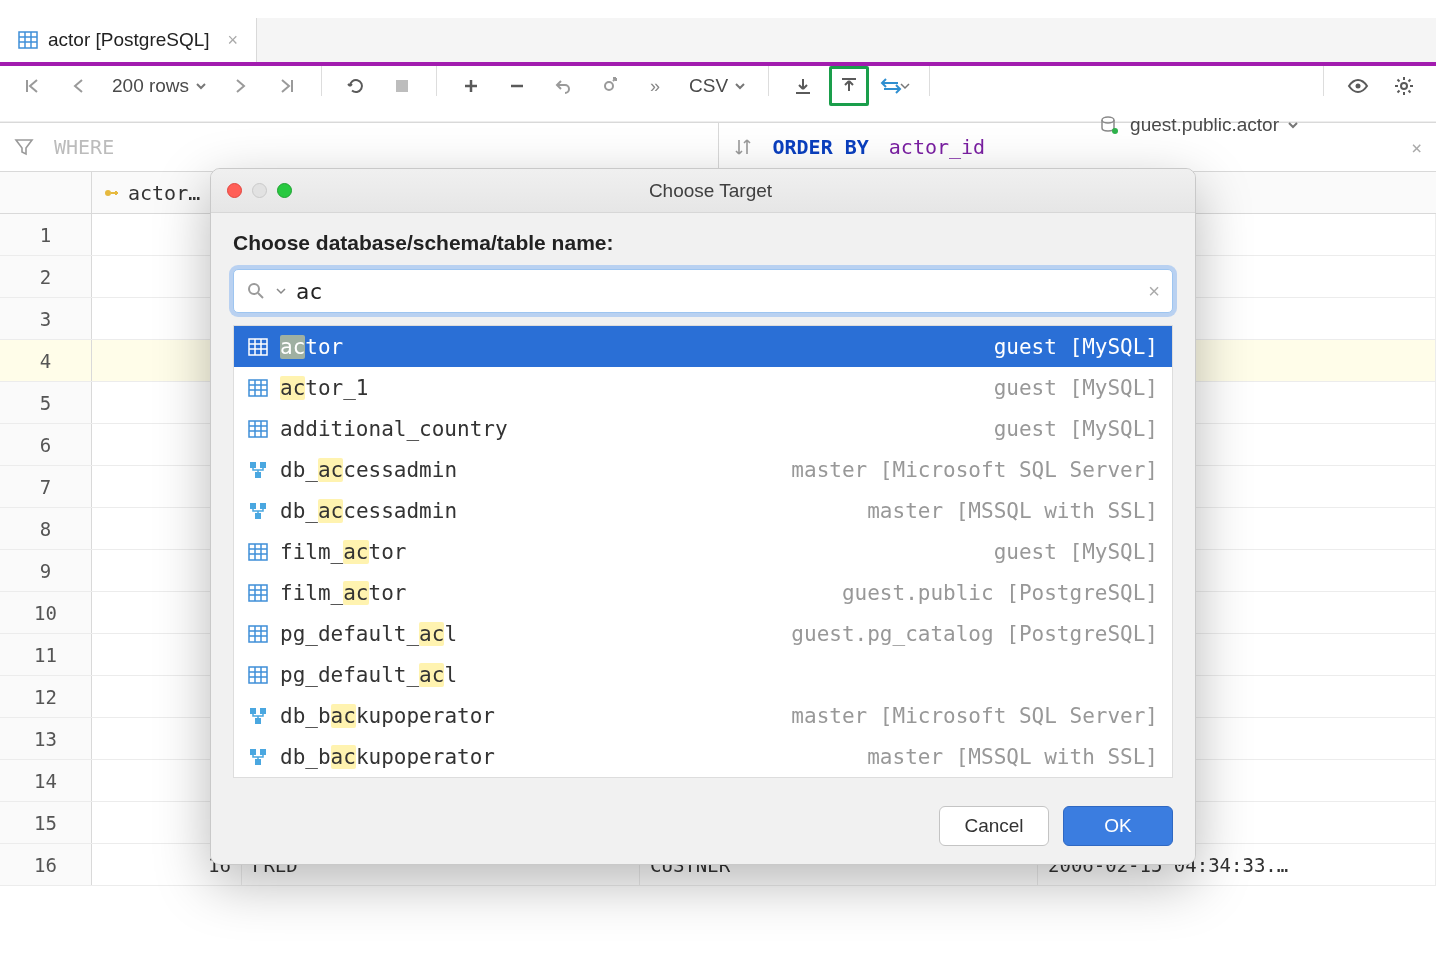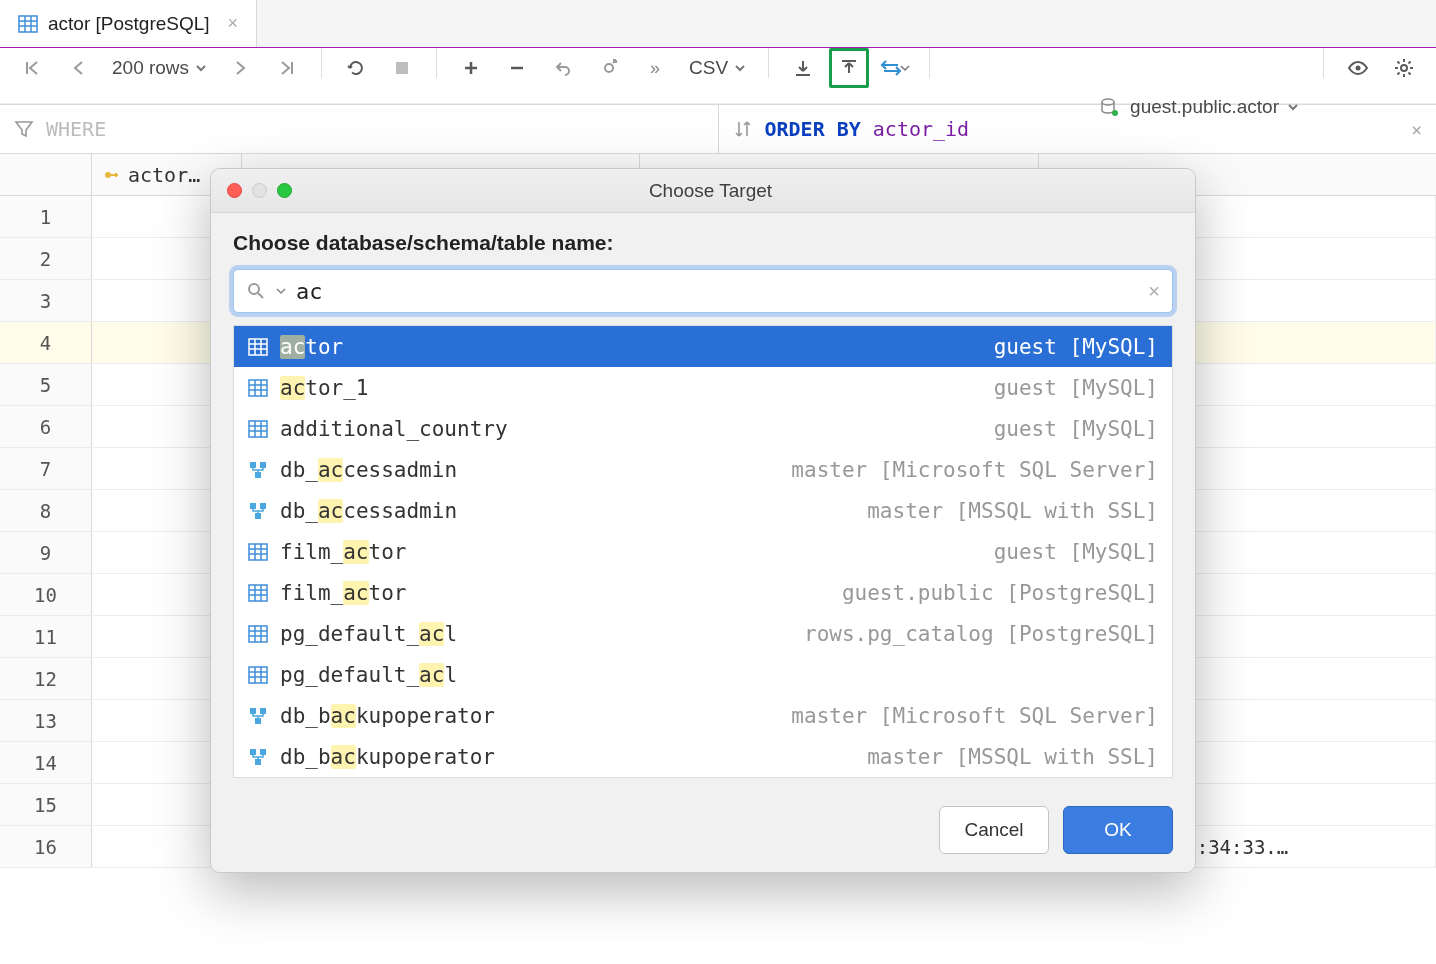--- a/index.html
+++ b/index.html
@@ -9,24 +9,25 @@
     background: #fff;
     color: #222;
     width: 1436px;
     height: 964px;
     overflow: hidden;
     position: relative;
   }
   
   .tab-bar {
     height: 48px;
-    border-bottom: 1px solid #a21caf;
+    border-bottom: 4px solid #a21caf;
     display: flex;
     align-items: stretch;
     background: #f5f5f5;
+    margin-top: 18px;
   }
   .tab {
     display: flex;
     align-items: center;
     gap: 10px;
     padding: 0 18px;
     background: #fff;
     border-right: 1px solid #d9d9d9;
     font-size: 19px;
     color: #222;
@@ -65,21 +66,21 @@
   .filter-row {
     height: 50px;
     display: flex;
     border-bottom: 1px solid #d9d9d9;
     border-top: 1px solid #d9d9d9;
   }
   .filter-half {
     flex: 1;
     display: flex; align-items: center;
     padding: 0 14px;
-    gap: 12px;
+    gap: 20px;
     border-right: 1px solid #d9d9d9;
     font-family: "Menlo","Consolas",monospace;
     font-size: 20px;
   }
   .filter-half:last-child { border-right: none; }
   .filter-half .kw { color: #0a3fbf; font-weight: bold; }
   .filter-half .col { color: #7a1fa2; }
   .filter-half .ph { color: #bcbcbc; }
   .filter-half .clear { margin-left: auto; color: #aaa; cursor: pointer; font-size: 18px;}
   
@@ -191,21 +192,21 @@
   .hl { background:#fff3b0; border-radius:2px;}
   
   .ico-table, .ico-schema { width:20px; height:20px; flex-shrink:0; }
   
   .dlg-buttons {
     display:flex; justify-content:flex-end; gap:14px;
     padding: 18px 22px;
     background:#f1f1f1;
   }
   .btn {
-    min-width:110px; height:48px;
+    min-width:110px; height:40px;
     border-radius:6px;
     font-size:19px;
     display:flex; align-items:center; justify-content:center;
     cursor:pointer;
     border:1px solid #c4c4c4;
     background:#fff;
     color:#333;
   }
   .btn.primary {
     background:#3b7de0; color:#fff; border-color:#2f68c2;
@@ -607,21 +608,21 @@
           <span>
             <svg class="ico-table" width="20" height="20" viewBox="0 0 20 20">
               <rect x="1" y="2" width="18" height="16" fill="none" stroke="#3f8fd8" stroke-width="1.5"></rect>
               <line x1="1" y1="7" x2="19" y2="7" stroke="#3f8fd8" stroke-width="1.5"></line>
               <line x1="1" y1="12" x2="19" y2="12" stroke="#3f8fd8" stroke-width="1.5"></line>
               <line x1="7" y1="2" x2="7" y2="18" stroke="#3f8fd8" stroke-width="1.5"></line>
               <line x1="13" y1="2" x2="13" y2="18" stroke="#3f8fd8" stroke-width="1.5"></line>
             </svg>
           </span>
           <span class="name">pg_default_<span class="hl">ac</span>l</span>
-          <span class="detail">rows.pg_catalog [PostgreSQL]</span>
+          <span class="detail">guest.pg_catalog [PostgreSQL]</span>
         </div>
         <div class="result-row">
           <span>
             <svg class="ico-table" width="20" height="20" viewBox="0 0 20 20">
               <rect x="1" y="2" width="18" height="16" fill="none" stroke="#3f8fd8" stroke-width="1.5"></rect>
               <line x1="1" y1="7" x2="19" y2="7" stroke="#3f8fd8" stroke-width="1.5"></line>
               <line x1="1" y1="12" x2="19" y2="12" stroke="#3f8fd8" stroke-width="1.5"></line>
               <line x1="7" y1="2" x2="7" y2="18" stroke="#3f8fd8" stroke-width="1.5"></line>
               <line x1="13" y1="2" x2="13" y2="18" stroke="#3f8fd8" stroke-width="1.5"></line>
             </svg>

